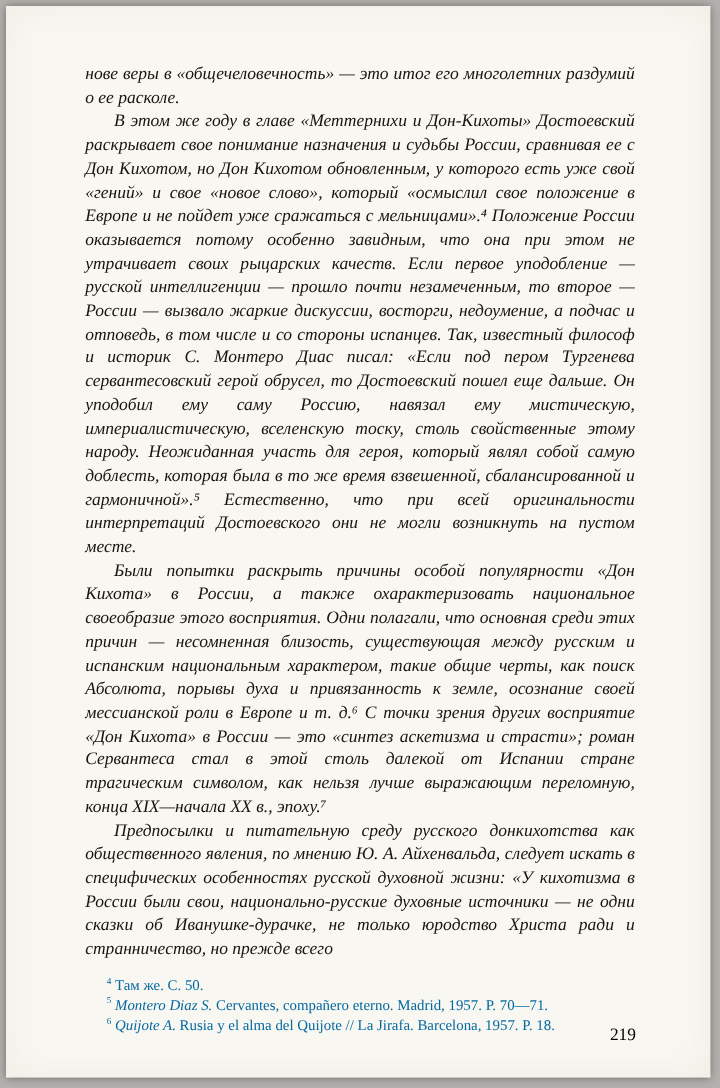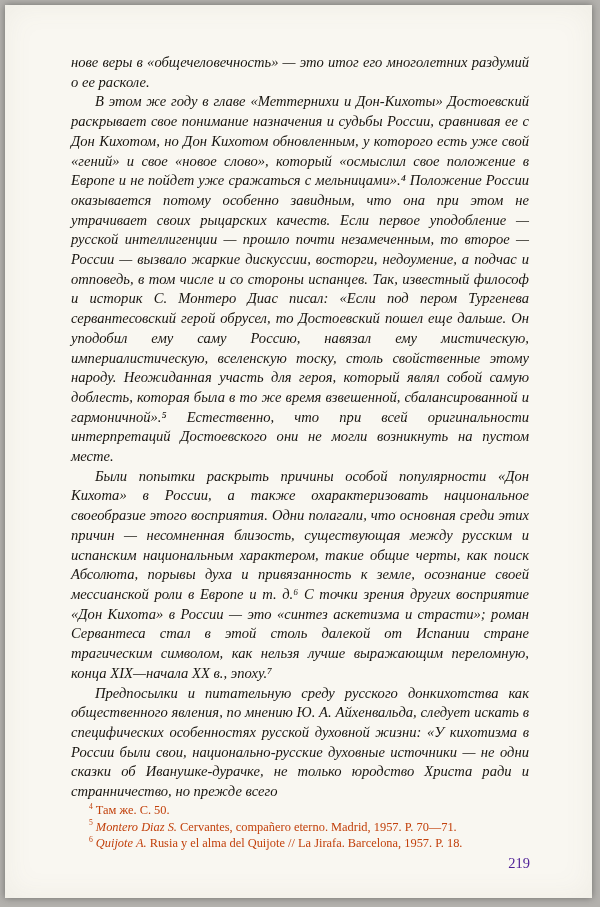--- a/index.html
+++ b/index.html
@@ -35,23 +35,24 @@
   }
   .text-block p {
     margin: 0;
     text-indent: 24px;
     font-style: italic;
   }
   .text-block p.continuation {
     text-indent: 0;
   }
   .footnotes {
+    margin-top: 11px;
     font-size: 12.4px;
     line-height: 16.8px;
-    color: #c2410c;
+    color: #0369a1;
   }
   .footnote {
     text-indent: 18px;
     text-align: left;
   }
   .fn-marker {
     vertical-align: super;
     font-size: 0.62em;
     line-height: 0;
     margin-right: 3px;
@@ -60,21 +61,21 @@
     font-style: italic;
   }
   .fn-author:not(:empty) {
     margin-right: 0.25em;
   }
   .page-number {
     position: absolute;
     top: 850px;
     right: 62px;
     font-size: 14.5px;
-    color: #4c1d95;
+    color: #000000;
   }
 </style>
 </head>
 <body>
 
 <div class="page">
 
   <div class="text-block">
 
     <p class="continuation">нове веры в «общечеловечность» — это итог его многолетних раздумий о ее расколе.</p>

